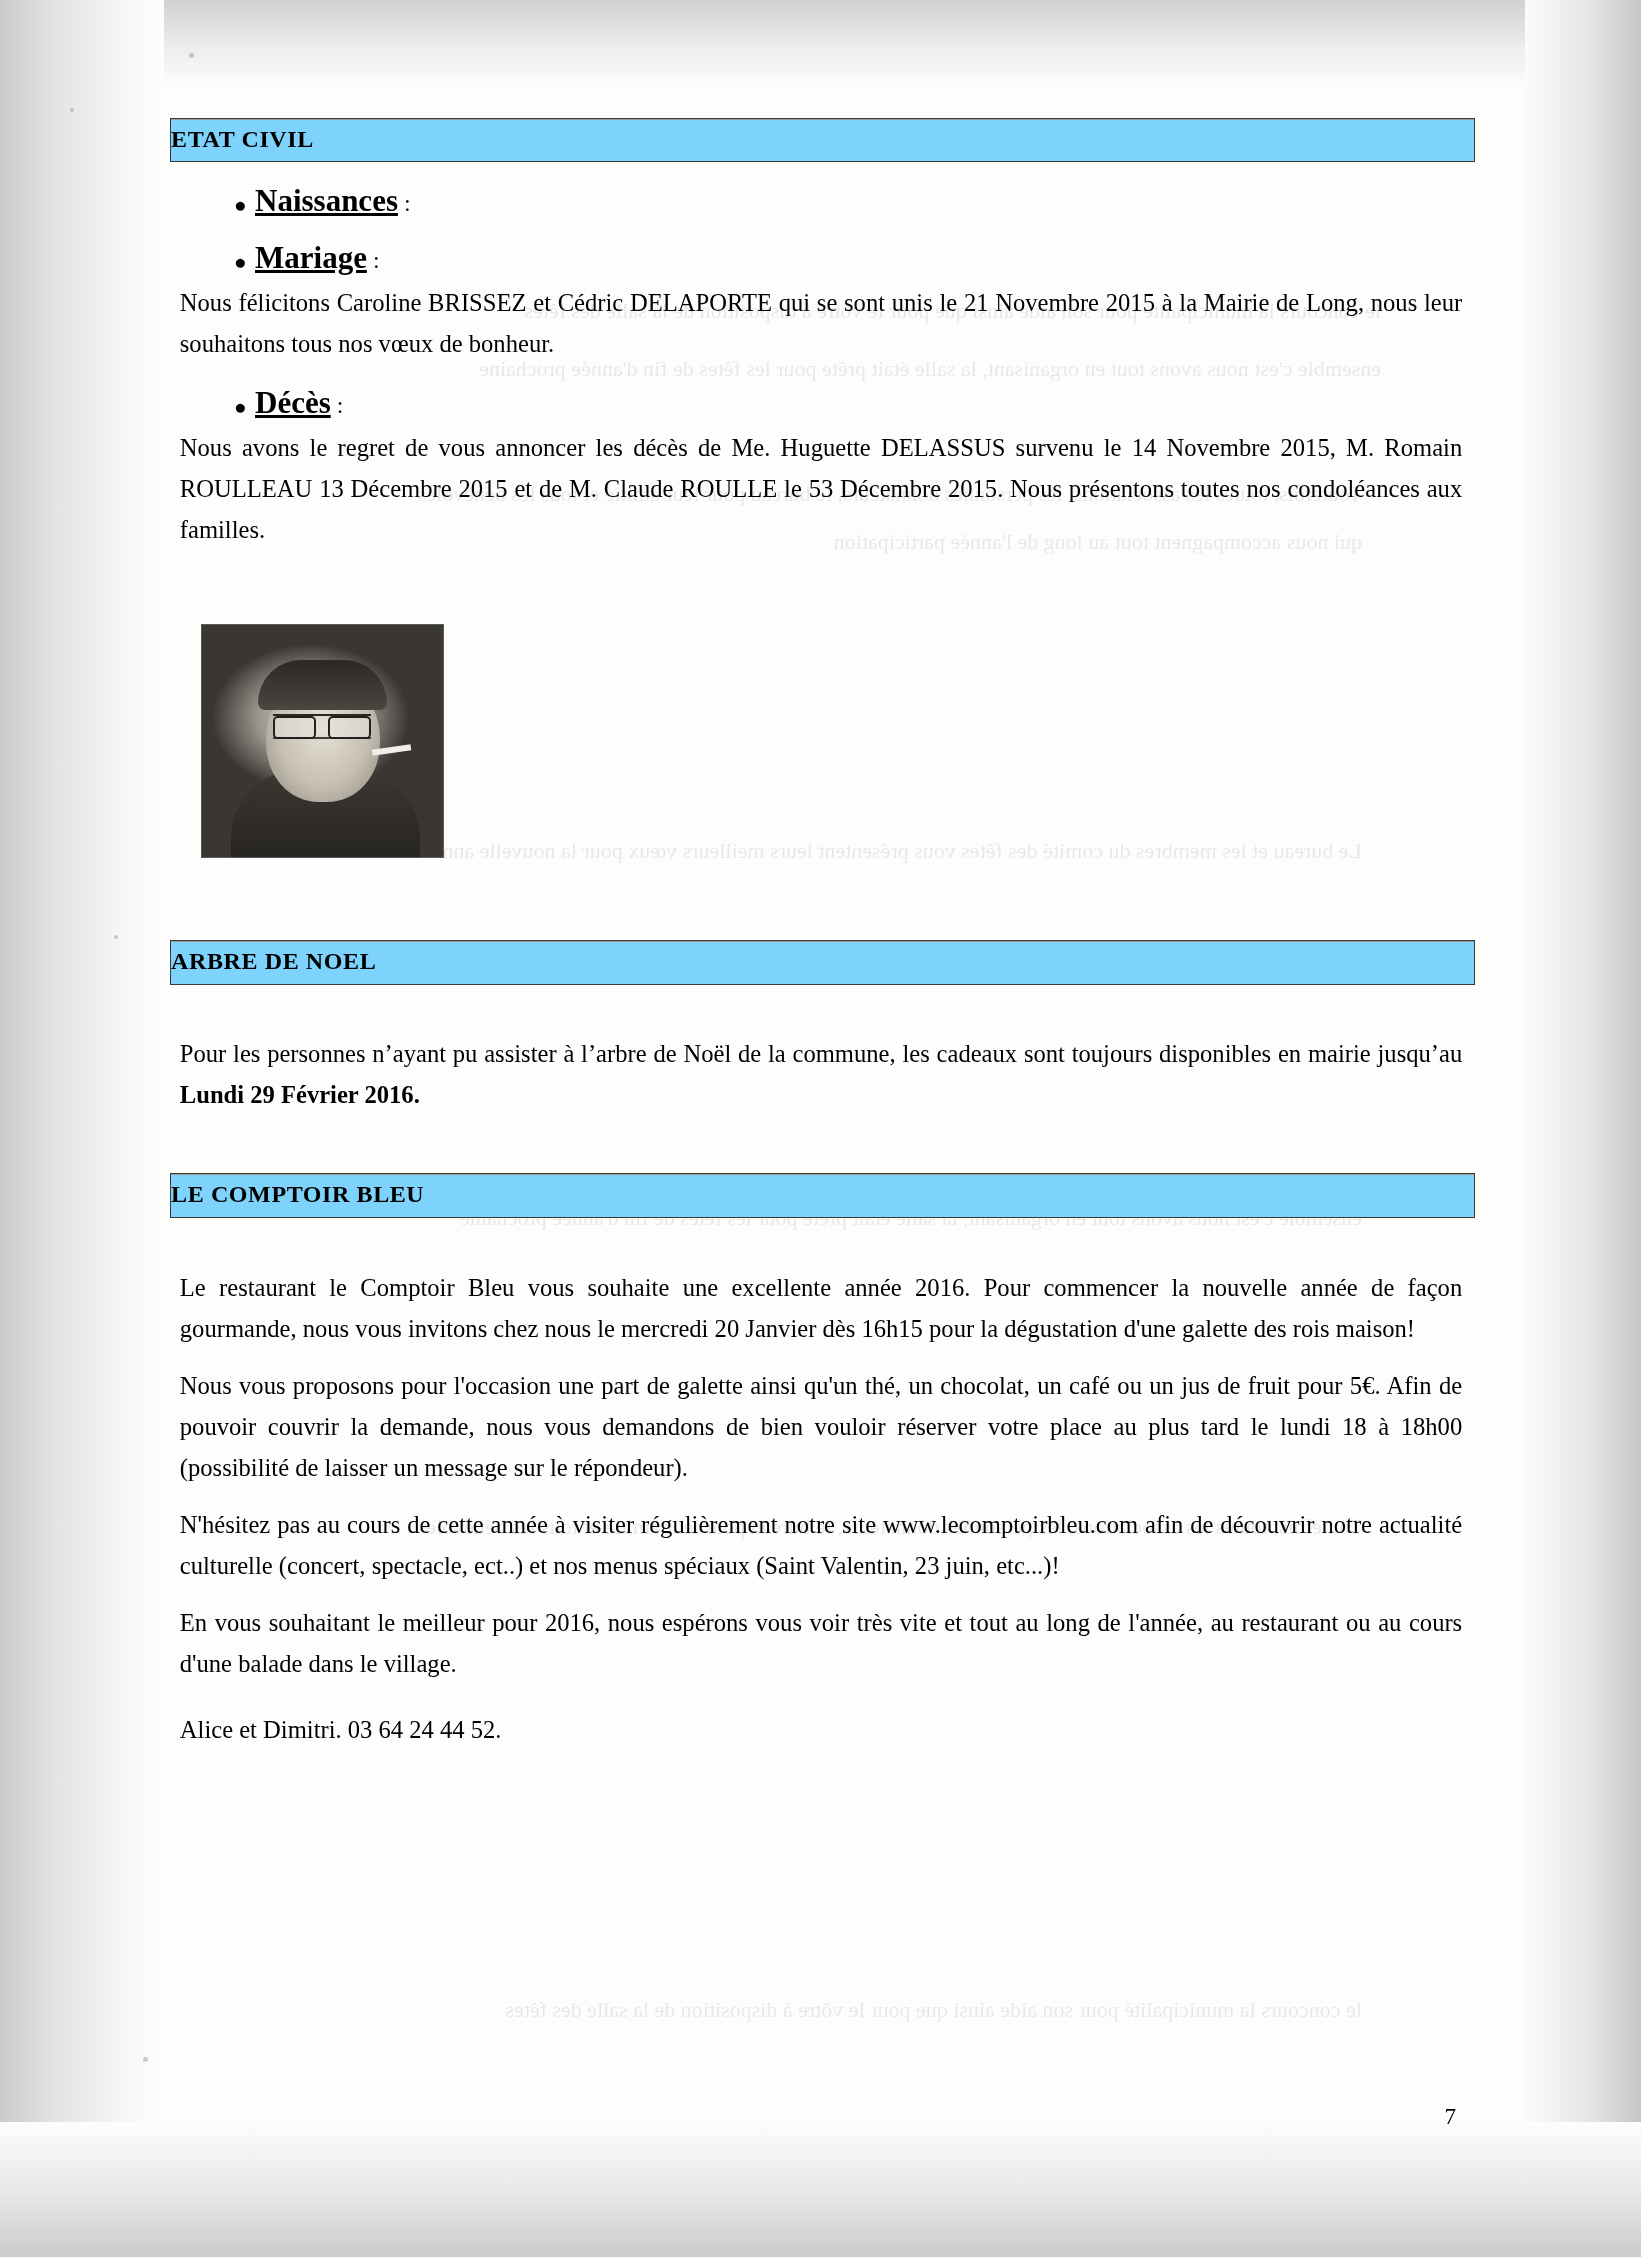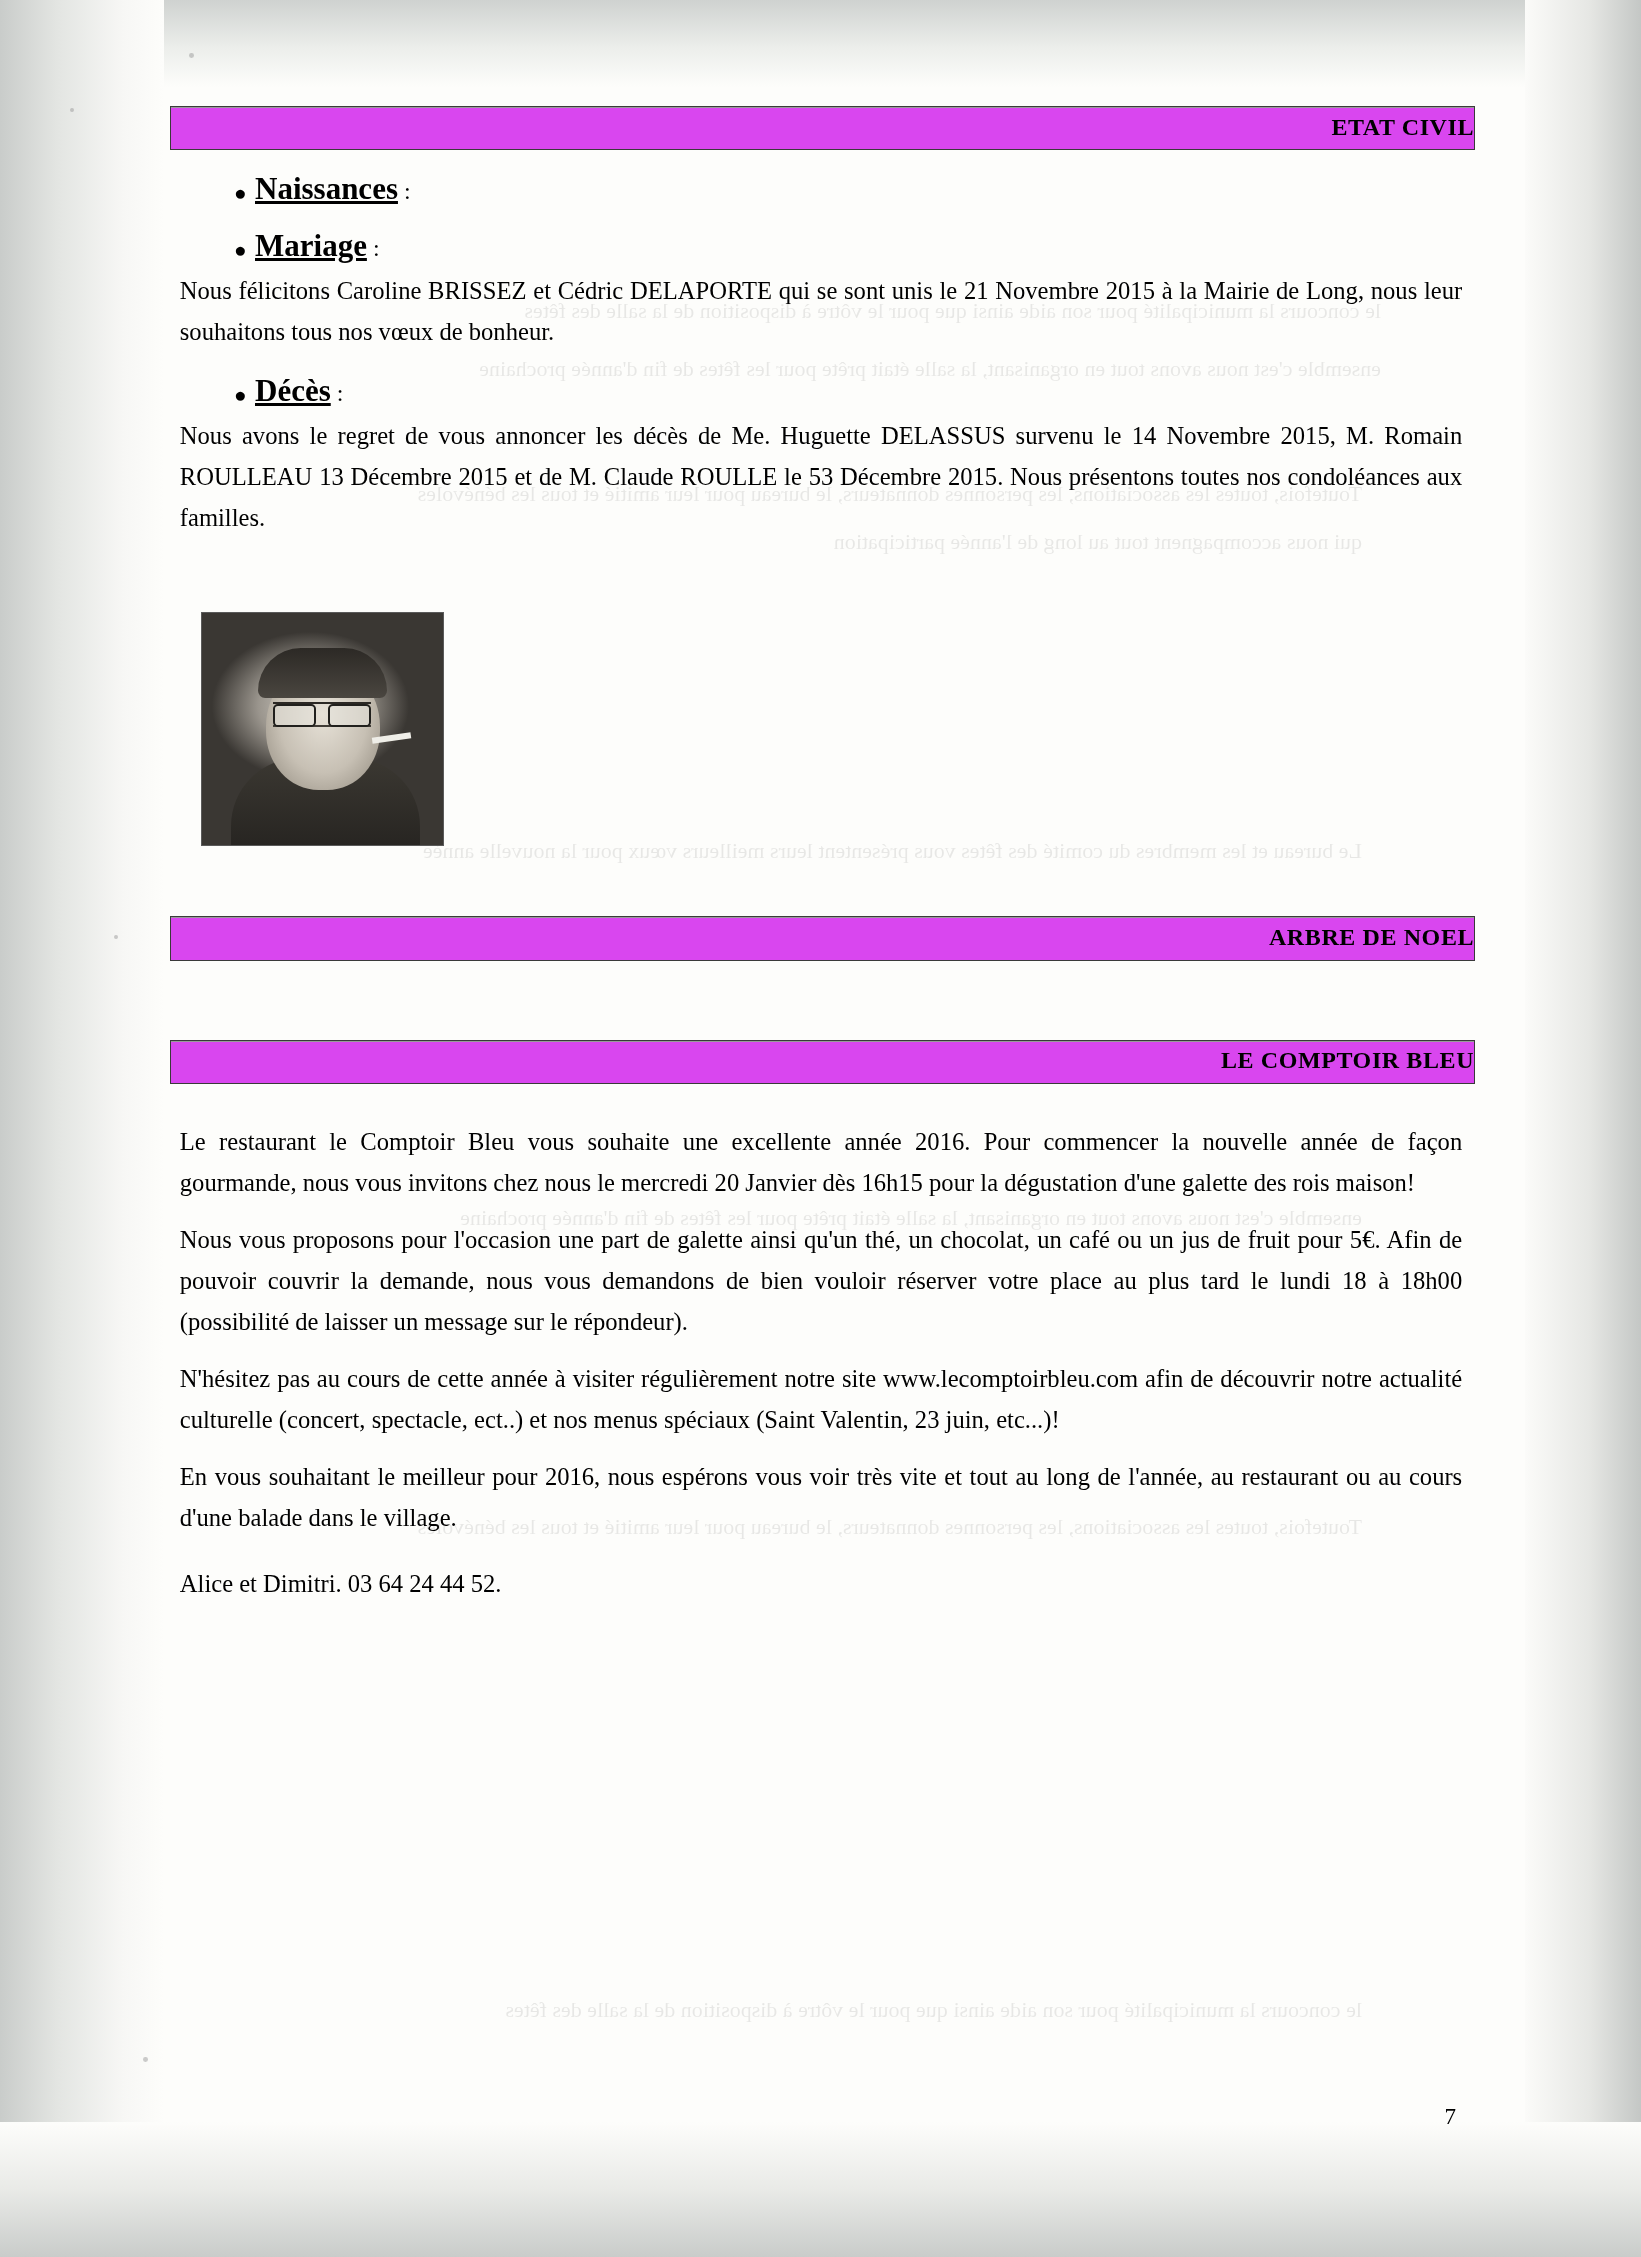--- a/index.html
+++ b/index.html
@@ -59,27 +59,27 @@
     text-align: justify;
   }
   .content {
     position: absolute;
     left: 174px;
     top: 106px;
     width: 1294px;
   }
   .section-bar {
     border: 1px solid #3a3a3a;
-    background: #d946ef;
-    text-align: right;
+    background: #7dd3fc;
+    text-align: left;
     font-weight: bold;
     font-size: 24px;
     letter-spacing: 0.6px;
     padding: 6.8px 0 8.7px 0;
-    margin: 0;
+    margin: 12px;
     box-shadow: 0 1px 0 #9a9a9a inset;
   }
   .section-bar.wide {
     width: 1303px;
     margin-left: -3.9px;
   }
   .bullet-line {
     margin: 21px 0 5.8px 0;
     padding-left: 60px;
     font-size: 24px;
@@ -250,20 +250,21 @@
         <div class="glasses"></div>
         <div class="cig"></div>
       </div>
     </div>
 
     <div class="spacer-xl"></div>
 
     <div class="section-bar wide">ARBRE DE NOEL</div>
 
     <div class="spacer-m"></div>
+    <p class="body"><span>Pour les personnes n’ayant pu assister à l’arbre de Noël de la commune, les cadeaux sont toujours disponibles en mairie jusqu’au </span><b class="strong">Lundi 29 Février 2016.</b></p>
 
     <div class="spacer-l"></div>
 
     <div class="section-bar wide">LE COMPTOIR BLEU</div>
 
     <div class="spacer-m"></div>
     <p class="body">Le restaurant le Comptoir Bleu vous souhaite une excellente année 2016. Pour commencer la nouvelle année de façon gourmande, nous vous invitons chez nous le mercredi 20 Janvier dès 16h15 pour la dégustation d'une galette des rois maison!</p>
     <p class="body tight">Nous vous proposons pour l'occasion une part de galette ainsi qu'un thé, un chocolat, un café ou un jus de fruit pour 5€. Afin de pouvoir couvrir la demande, nous vous demandons de bien vouloir réserver votre place au plus tard le lundi 18 à 18h00 (possibilité de laisser un message sur le répondeur).</p>
     <p class="body tight">N'hésitez pas au cours de cette année à visiter régulièrement notre site www.lecomptoirbleu.com afin de découvrir notre actualité culturelle (concert, spectacle, ect..) et nos menus spéciaux (Saint Valentin, 23 juin, etc...)!</p>
     <p class="body tight">En vous souhaitant le meilleur pour 2016, nous espérons vous voir très vite et tout au long de l'année, au restaurant ou au cours d'une balade dans le village.</p>

